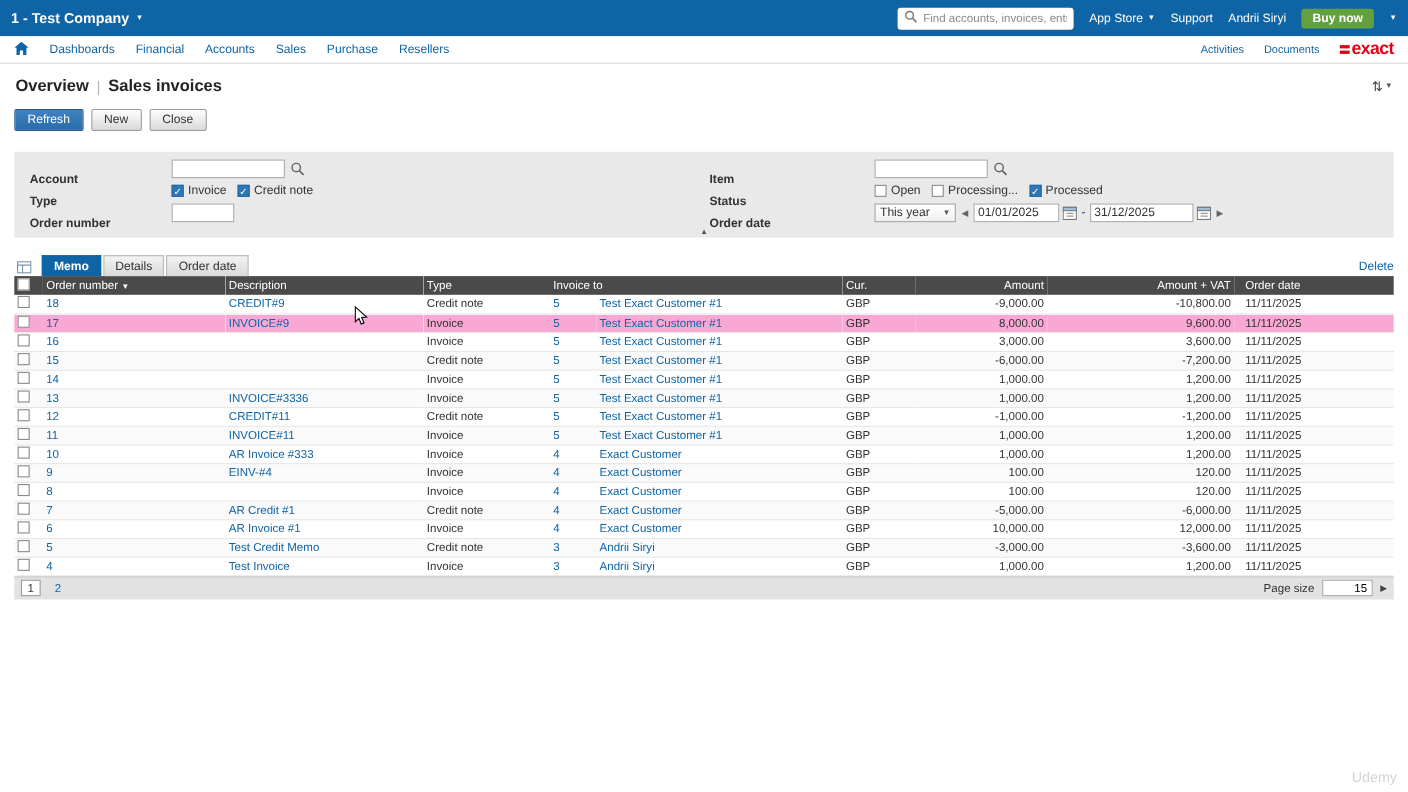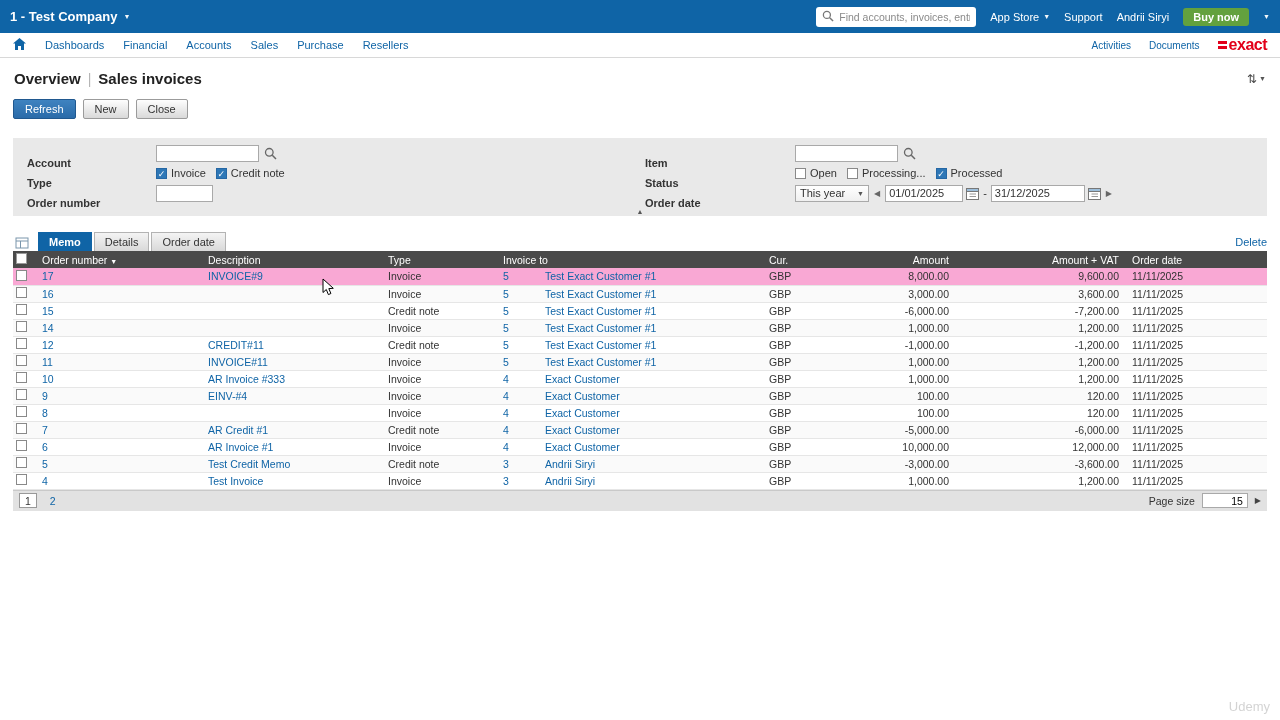--- a/index.html
+++ b/index.html
@@ -280,20 +280,32 @@
       <td>Description</td>
       <td>Type</td>
       <td colspan="2">Invoice to</td>
       <td>Cur.</td>
       <td class="ar">Amount</td>
       <td class="ar">Amount + VAT</td>
       <td class="c-date">Order date</td>
     </tr>
   </thead>
   <tbody>
+      <tr>
+    <td><span class="cb"></span></td>
+    <td><a class="glink">18</a></td>
+    <td><a class="glink">CREDIT#9</a></td>
+    <td>Credit note</td>
+    <td><a class="glink">5</a></td>
+    <td><a class="glink">Test Exact Customer #1</a></td>
+    <td>GBP</td>
+    <td class="ar">-9,000.00</td>
+    <td class="ar">-10,800.00</td>
+    <td class="c-date">11/11/2025</td>
+  </tr>
       <tr class="hl">
     <td><span class="cb"></span></td>
     <td><a class="glink">17</a></td>
     <td><a class="glink">INVOICE#9</a></td>
     <td>Invoice</td>
     <td><a class="glink">5</a></td>
     <td><a class="glink">Test Exact Customer #1</a></td>
     <td>GBP</td>
     <td class="ar">8,000.00</td>
     <td class="ar">9,600.00</td>
@@ -320,20 +332,32 @@
     <td><a class="glink">Test Exact Customer #1</a></td>
     <td>GBP</td>
     <td class="ar">-6,000.00</td>
     <td class="ar">-7,200.00</td>
     <td class="c-date">11/11/2025</td>
   </tr>
       <tr>
     <td><span class="cb"></span></td>
     <td><a class="glink">14</a></td>
     <td><a class="glink"></a></td>
+    <td>Invoice</td>
+    <td><a class="glink">5</a></td>
+    <td><a class="glink">Test Exact Customer #1</a></td>
+    <td>GBP</td>
+    <td class="ar">1,000.00</td>
+    <td class="ar">1,200.00</td>
+    <td class="c-date">11/11/2025</td>
+  </tr>
+      <tr>
+    <td><span class="cb"></span></td>
+    <td><a class="glink">13</a></td>
+    <td><a class="glink">INVOICE#3336</a></td>
     <td>Invoice</td>
     <td><a class="glink">5</a></td>
     <td><a class="glink">Test Exact Customer #1</a></td>
     <td>GBP</td>
     <td class="ar">1,000.00</td>
     <td class="ar">1,200.00</td>
     <td class="c-date">11/11/2025</td>
   </tr>
       <tr>
     <td><span class="cb"></span></td>

